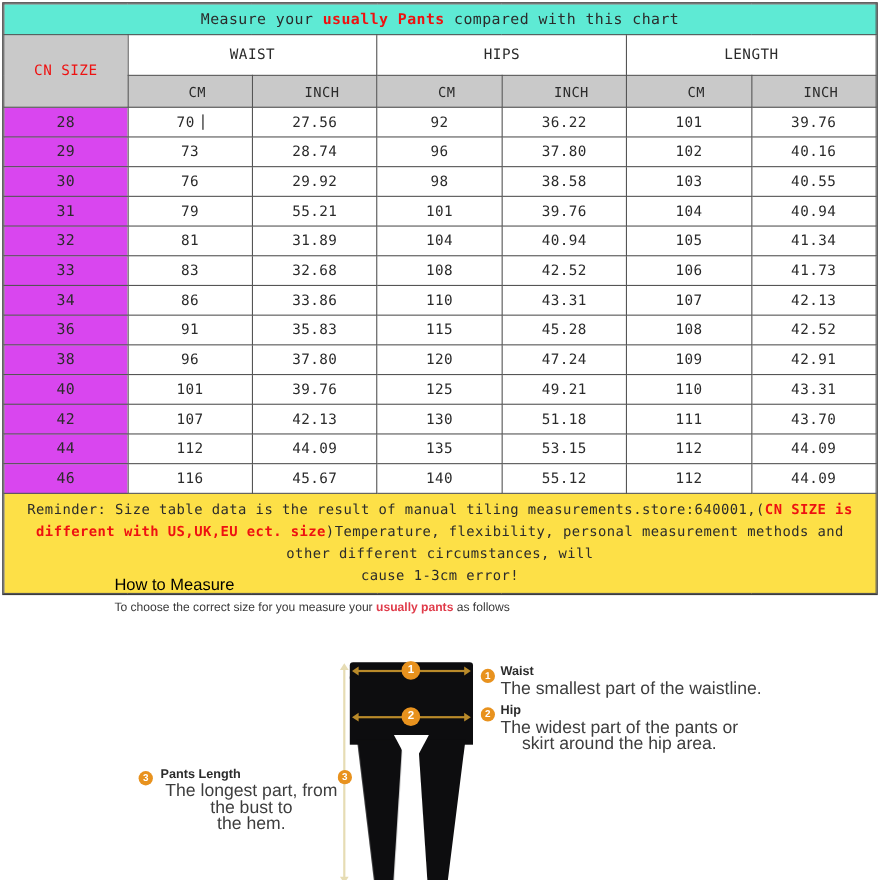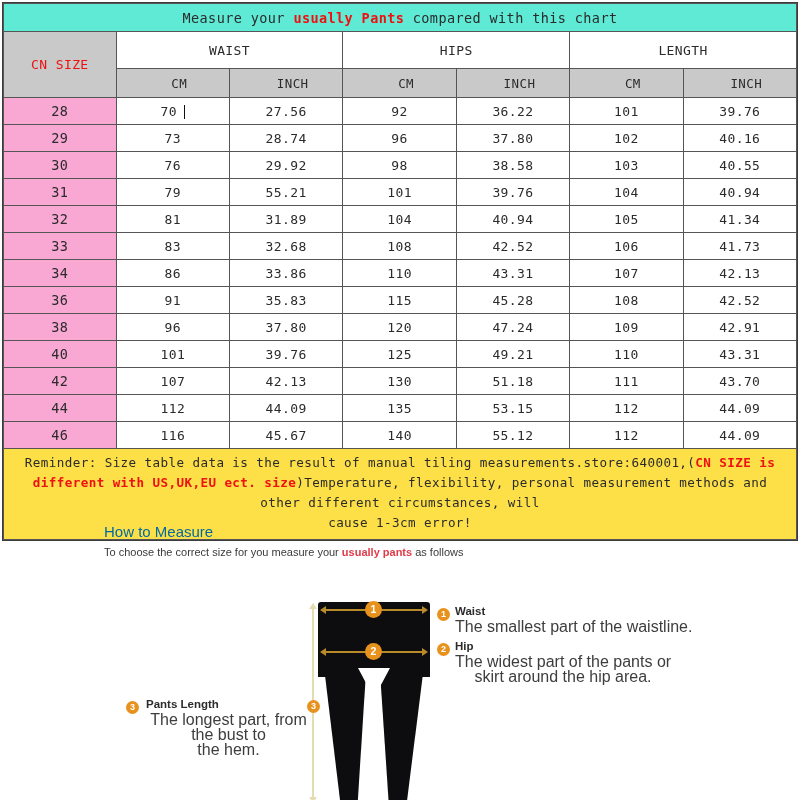--- a/index.html
+++ b/index.html
@@ -77,21 +77,21 @@
     background: #a9a9a9;
     color: #1f1f1f;
     font-weight: bold;
     font-size: 13.5px !important;
   }
   .data-row td {
     height: 24px;
     background: #ffffff;
   }
   .data-row td.size-cell {
-    background: #f9a8d4;
+    background: #d946ef;
   }
 
   
   .caret {
     display: inline-block;
     width: 1px;
     height: 14px;
     background: #111111;
     vertical-align: -3px;
     margin-left: 7px;
@@ -117,21 +117,21 @@
 
   
   .howto {
     position: absolute;
     left: 104px;
     top: 523px;
     width: 600px;
   }
   .howto-title {
     font-size: 15px;
-    color: #0369a1;
+    color: #000000;
     margin-bottom: 6px;
   }
   .howto-sub {
     font-size: 11px;
     color: #3a3a3a;
   }
   .howto-sub .red {
     color: #e03b4a;
     font-weight: bold;
   }

